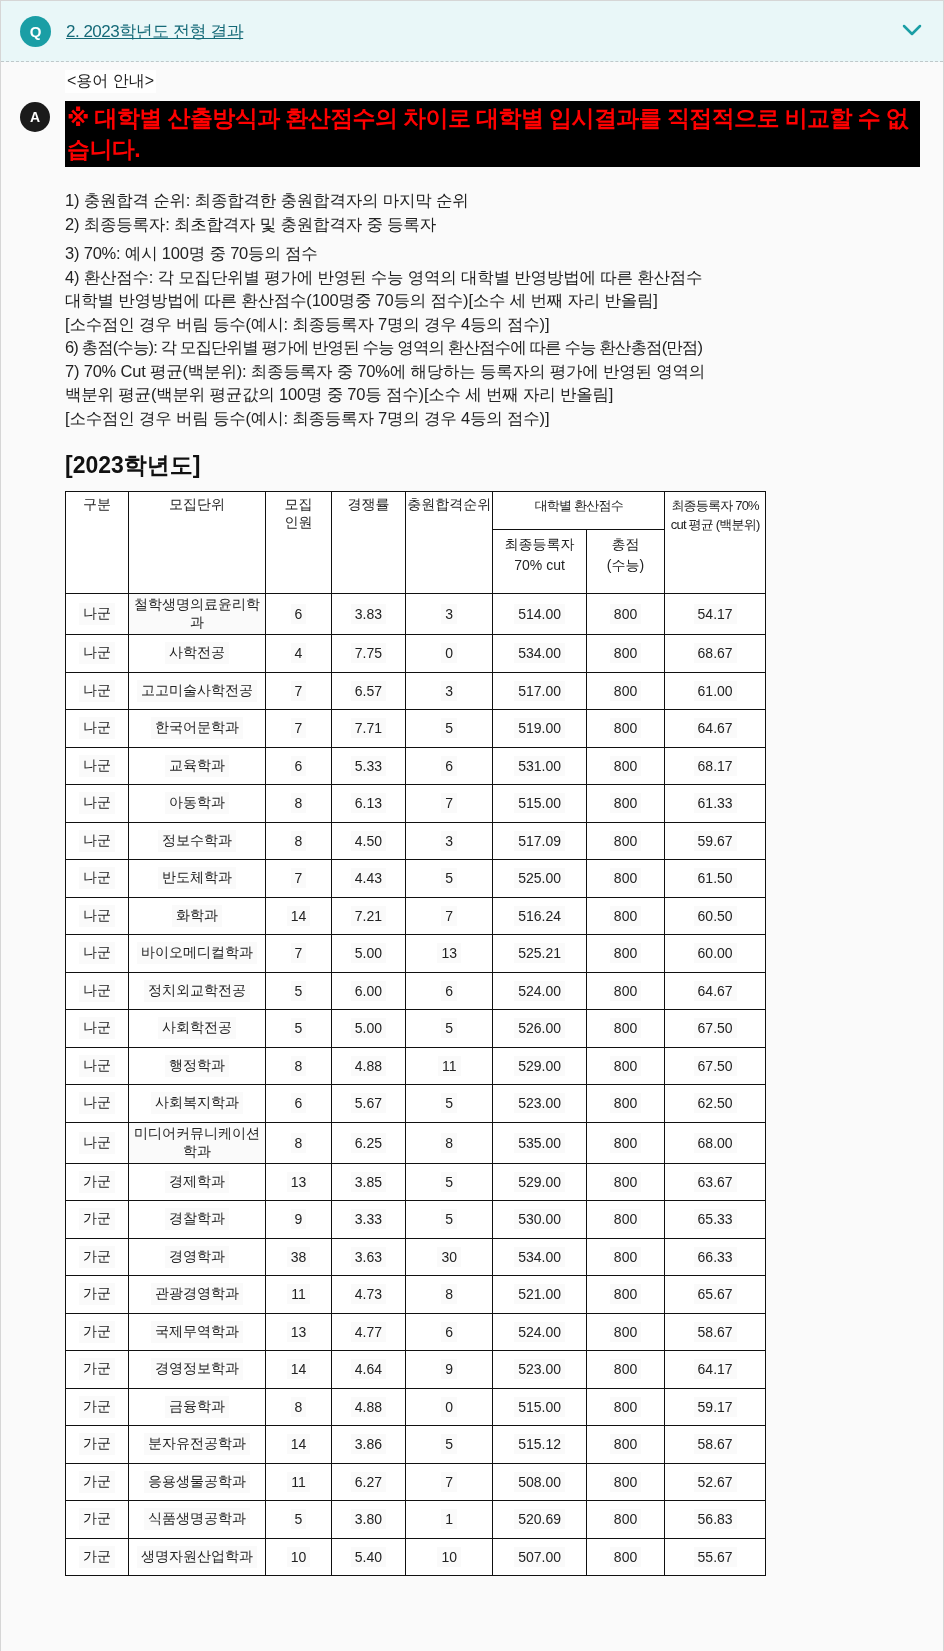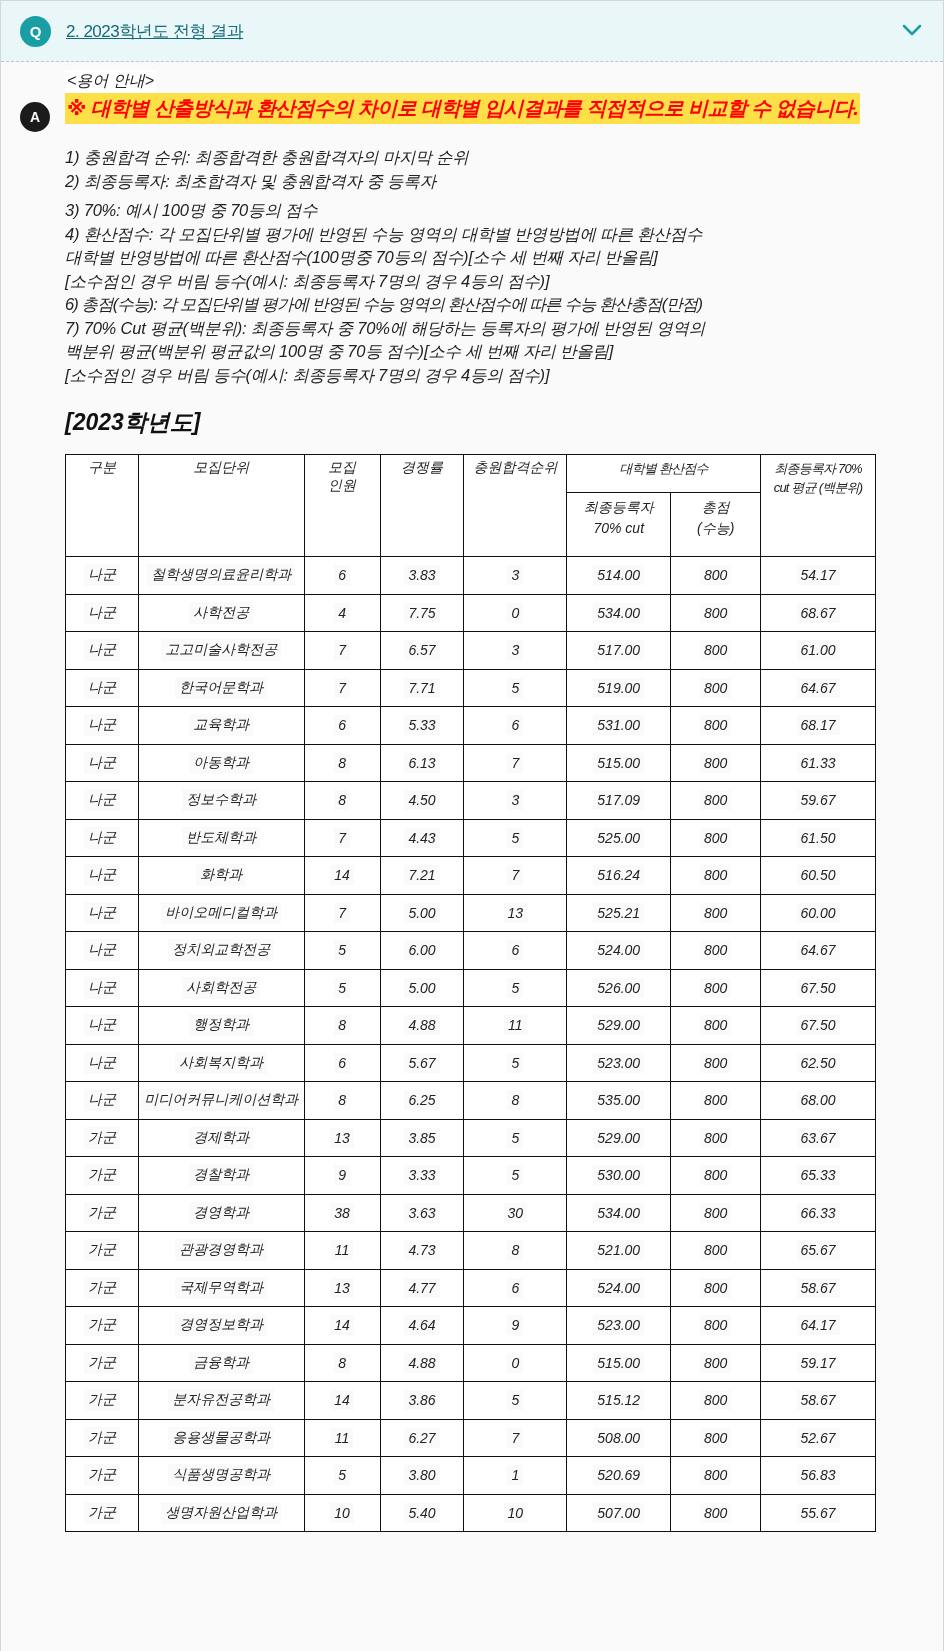--- a/index.html
+++ b/index.html
@@ -34,33 +34,33 @@
   .chevron {
     position: absolute; right: 20px; top: 20px; width: 22px; height: 18px;
   }
   .answer { position: relative; padding: 0; }
   .a-badge {
     position: absolute; left: 19px; top: 40px;
     width: 30px; height: 30px; border-radius: 50%;
     background: #1b1b1b; color: #fff; font-weight: bold; font-size: 14px;
     display: flex; align-items: center; justify-content: center;
   }
-  .content { position: absolute; left: 64px; top: 8px; width: 855px; font-style: italic; }
+  .content { position: absolute; left: 64px; top: 8px; width: 855px; }
   .term-guide { font-size: 16px; color: #222; background: #fff; display: inline-block; padding: 1px 2px; }
   .warning {
-    margin-top: 0; font-size: 20px; font-weight: bold; color: #ff0000;
-    letter-spacing: -0.6px; background: #fde047; display: inline-block; padding: 2px 2px;
+    margin-top: 8px; font-size: 23px; font-weight: bold; color: #ff0000;
+    letter-spacing: -0.6px; background: #000000; display: inline-block; padding: 2px 2px;
   }
   .defs { margin-top: 22px; font-size: 16.5px; line-height: 23.5px; color: #222; letter-spacing: -0.2px; }
   .defs .gap { height: 6px; }
   .defs .tight { letter-spacing: -0.9px; }
   .note { margin-top: 18px; font-size: 16px; letter-spacing: -1.2px; color: #222; }
   .year-title { margin-top: 20px; font-size: 23px; font-weight: bold; color: #111; }
   table.results {
-    border-collapse: collapse; margin-top: 16px; width: 811px;
+    border-collapse: collapse; margin-top: 10px; width: 701px;
     background: #fff; font-size: 14px; color: #222;
   }
   table.results th, table.results td { border: 1.5px solid #111; text-align: center; }
   table.results th { font-weight: normal; vertical-align: top; padding-top: 4px; }
   table.results td { height: 36.5px; padding: 0; }
   .hdr-small { font-size: 13px; letter-spacing: -0.8px; line-height: 19px; }
   .cell-inner { display: inline-block; background: #fafafa; padding: 2px 4px; }
 </style>
 </head>
 <body>

